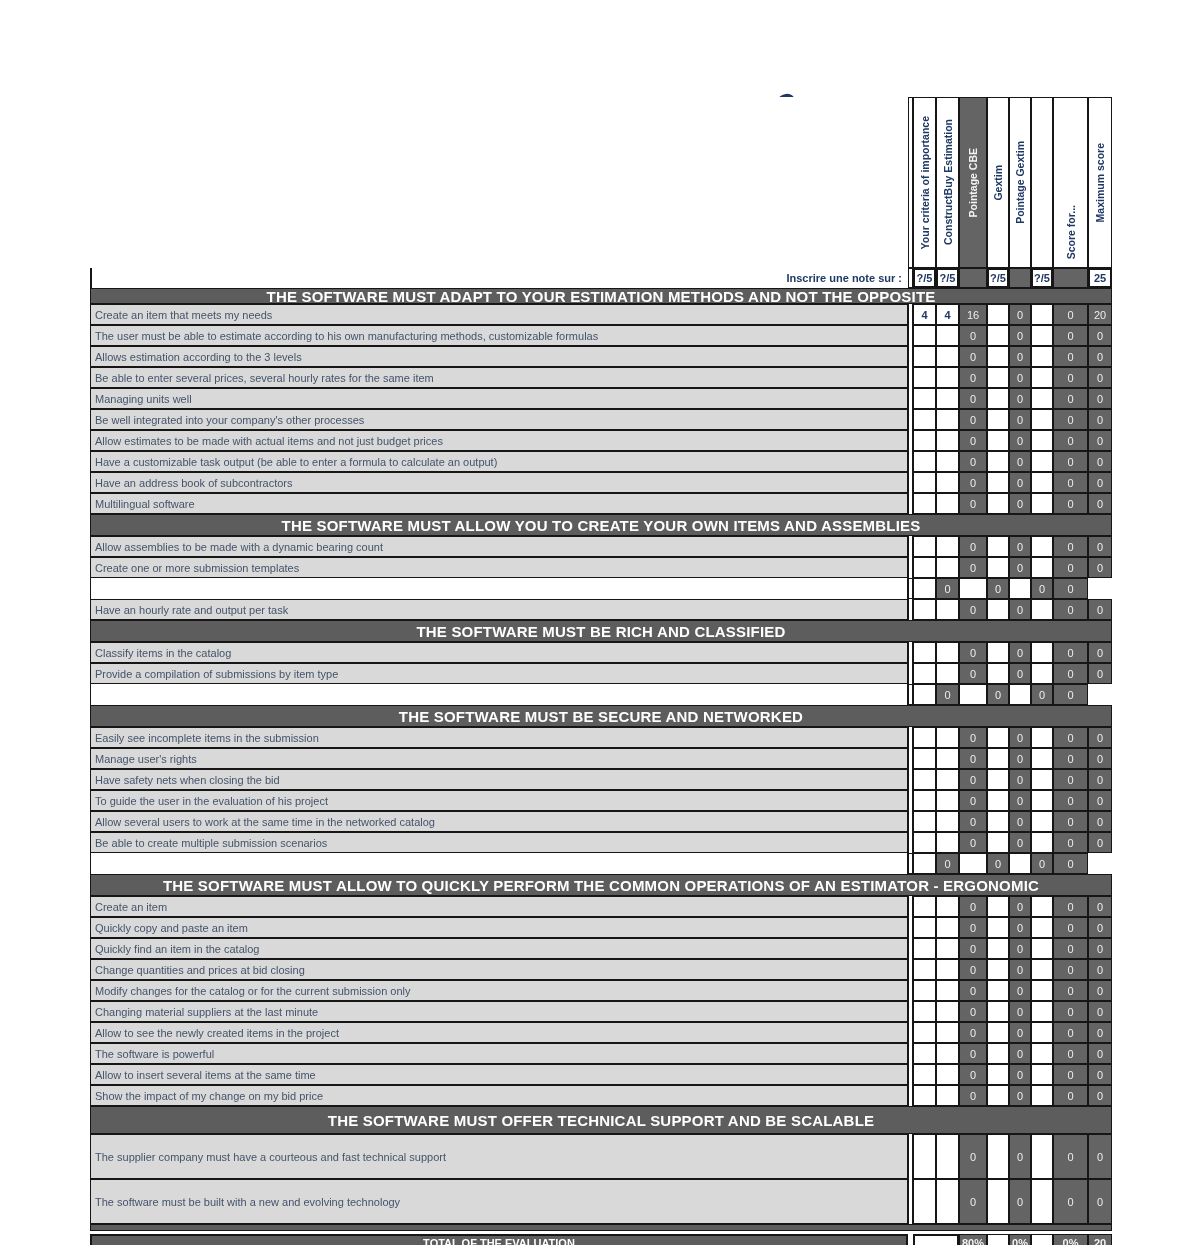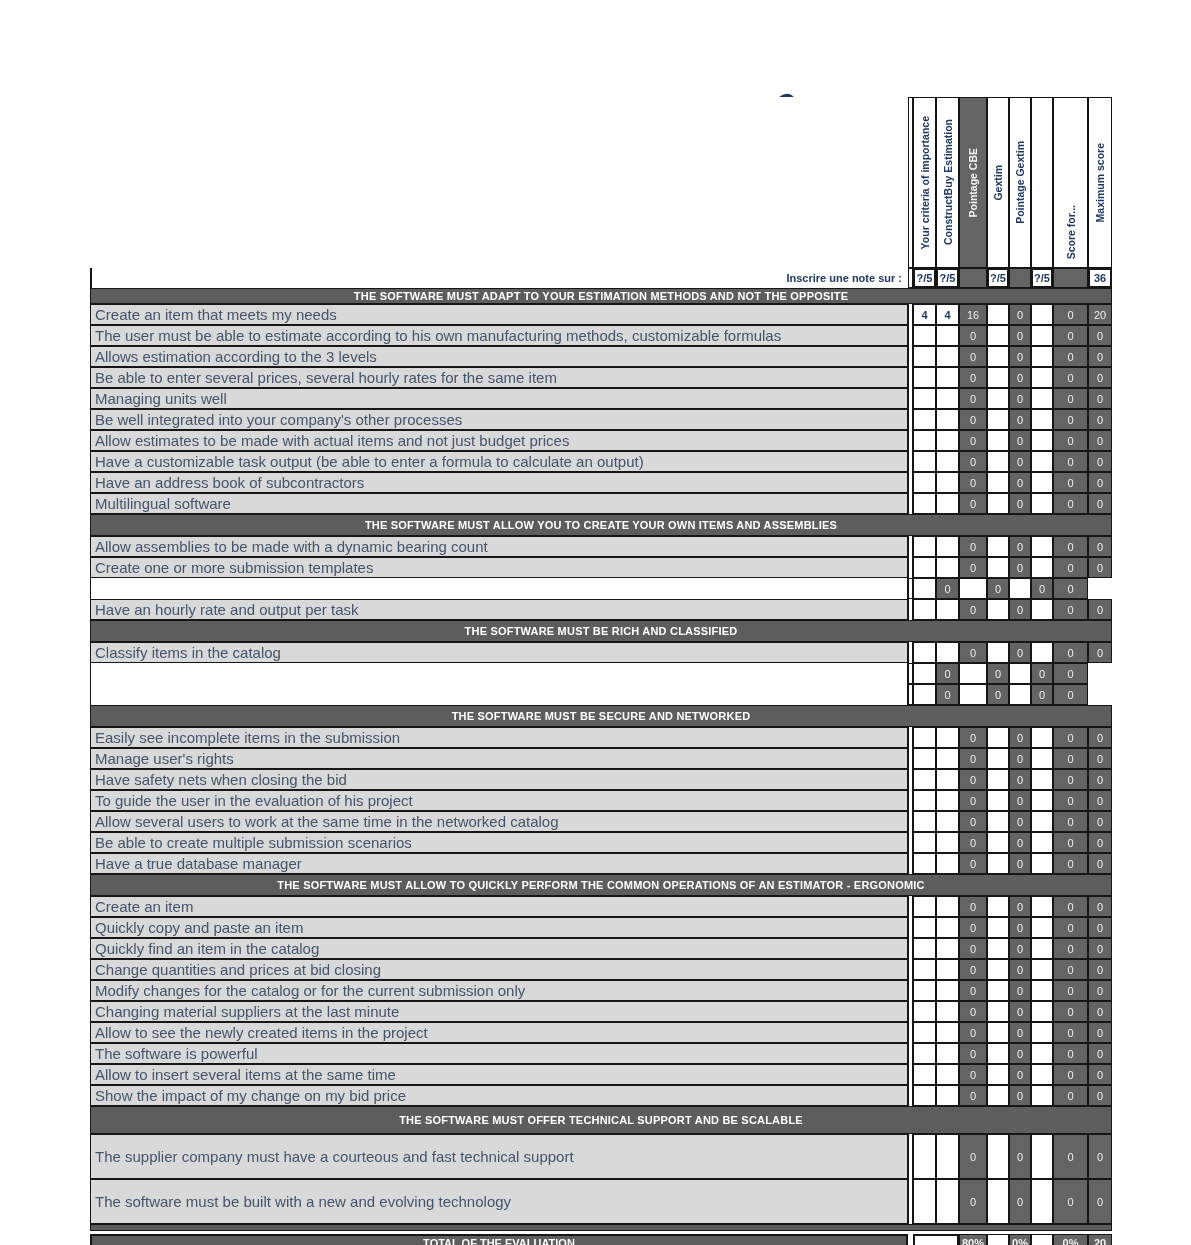--- a/index.html
+++ b/index.html
@@ -45,31 +45,31 @@
   
   .note-row .cell{height:20px;}
   .note-label{justify-content:flex-end;padding-right:6px;font-weight:bold;
     font-size:11px;color:var(--navy);border-left:2px solid var(--line);background:#fff;}
   .note-gap{border:1px solid var(--line);background:#fff;}
   .note-cell{border:2px solid var(--line);background:#fff;font-weight:bold;color:var(--navy);}
   .note-cell.dark{background:var(--cell-gray);border-width:1px;}
   
   .sec{
     grid-column:1 / -1;height:22px;background:var(--bar-gray);
-    border:1px solid var(--line);color:#ffffff;font-weight:bold;font-size:11px;
+    border:1px solid var(--line);color:#ffffff;font-weight:bold;font-size:15px;
     display:flex;align-items:center;justify-content:center;box-sizing:border-box;
     text-align:center;letter-spacing:.2px;
   }
   .sec.first{height:16px;}
   .sec.last{height:28px;text-align:right;}
   
   .data-row .cell{height:21px;}
   .data-row.tall .cell{height:45px;}
   .lbl{background:var(--label-gray);border:1px solid var(--line);color:var(--row-text);
-    justify-content:flex-start;padding-left:4px;font-size:15px;}
+    justify-content:flex-start;padding-left:4px;font-size:11px;}
   .gap{border-left:1px solid var(--line);border-right:1px solid var(--line);background:#fff;}
   .val{border:1px solid var(--line);background:#fff;}
   .val.dark{background:var(--cell-gray);color:#ececec;}
   .val.entry{color:var(--navy);font-weight:bold;}
   
   .sep{grid-column:1 / -1;height:7px;background:var(--bar-gray);border:1px solid var(--line);box-sizing:border-box;}
   .total-row{margin-top:3px;}
   .total-row .cell{height:17px;}
   .tot-label{background:var(--bar-gray);border:2px solid var(--line);color:#fff;font-weight:bold;}
   .tot-blank{background:#fff;border:2px solid var(--line);}
@@ -116,21 +116,21 @@
     <div class="grid-row note-row">
       <div class="cell note-label">Inscrire une note sur :</div>
       <div class="cell note-gap"></div>
       <div class="cell note-cell">?/5</div>
       <div class="cell note-cell">?/5</div>
       <div class="cell note-cell dark"></div>
       <div class="cell note-cell">?/5</div>
       <div class="cell note-cell dark"></div>
       <div class="cell note-cell">?/5</div>
       <div class="cell note-cell dark"></div>
-      <div class="cell note-cell">36</div>
+      <div class="cell note-cell">25</div>
     </div>
     <div class="grid-row sec-row">
       <div class="cell sec first">THE SOFTWARE MUST ADAPT TO YOUR ESTIMATION METHODS AND NOT THE OPPOSITE</div>
     </div>
     <div class="grid-row data-row">
       <div class="cell lbl">Create an item that meets my needs</div>
       <div class="cell gap"></div>
       <div class="cell val entry">4</div>
       <div class="cell val entry">4</div>
       <div class="cell val dark">16</div>
@@ -307,20 +307,21 @@
       <div class="cell val entry"></div>
       <div class="cell val entry"></div>
       <div class="cell val dark">0</div>
       <div class="cell val entry"></div>
       <div class="cell val dark">0</div>
       <div class="cell val entry"></div>
       <div class="cell val dark">0</div>
       <div class="cell val dark">0</div>
     </div>
     <div class="grid-row data-row">
+      <div class="cell lbl">Provide a compilation of submissions by item type</div>
       <div class="cell gap"></div>
       <div class="cell val entry"></div>
       <div class="cell val entry"></div>
       <div class="cell val dark">0</div>
       <div class="cell val entry"></div>
       <div class="cell val dark">0</div>
       <div class="cell val entry"></div>
       <div class="cell val dark">0</div>
       <div class="cell val dark">0</div>
     </div>
@@ -404,21 +405,20 @@
       <div class="cell val entry"></div>
       <div class="cell val entry"></div>
       <div class="cell val dark">0</div>
       <div class="cell val entry"></div>
       <div class="cell val dark">0</div>
       <div class="cell val entry"></div>
       <div class="cell val dark">0</div>
       <div class="cell val dark">0</div>
     </div>
     <div class="grid-row data-row">
-      <div class="cell lbl">Have a true database manager</div>
       <div class="cell gap"></div>
       <div class="cell val entry"></div>
       <div class="cell val entry"></div>
       <div class="cell val dark">0</div>
       <div class="cell val entry"></div>
       <div class="cell val dark">0</div>
       <div class="cell val entry"></div>
       <div class="cell val dark">0</div>
       <div class="cell val dark">0</div>
     </div>

